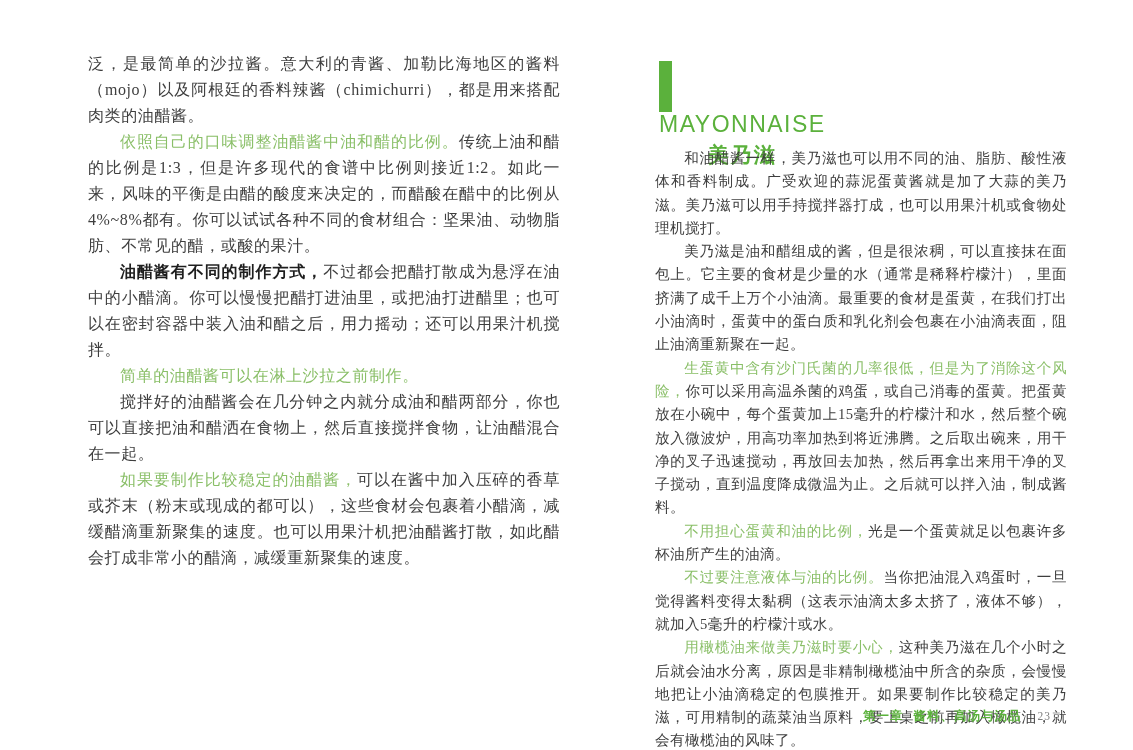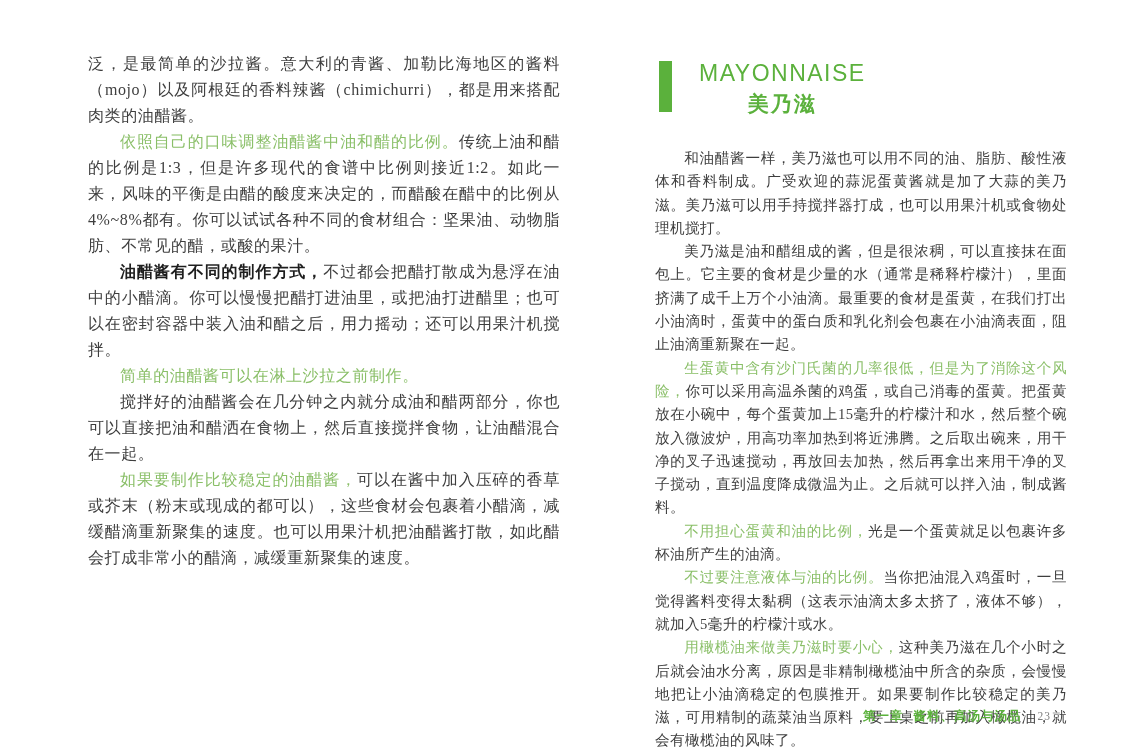--- a/index.html
+++ b/index.html
@@ -26,21 +26,21 @@
     margin:0;
     font-size:16px;
     line-height:26px;
     letter-spacing:0.6px;
     text-align:justify;
     color:var(--bodytext);
   }
   
   .right-header{
     position:absolute;left:659px;top:61px;
-    display:flex;align-items:flex-start;
+    display:flex;align-items:flex-start;flex-direction:column;
   }
   .accent-bar{
     width:13px;height:51px;background:var(--accent);
     margin-right:27px;flex:0 0 auto;
   }
   .title-en{
     font-family:"Liberation Sans","DejaVu Sans",sans-serif;
     font-size:23px;font-weight:400;letter-spacing:1.5px;
     color:var(--accent);line-height:1;
     margin-top:1px;

